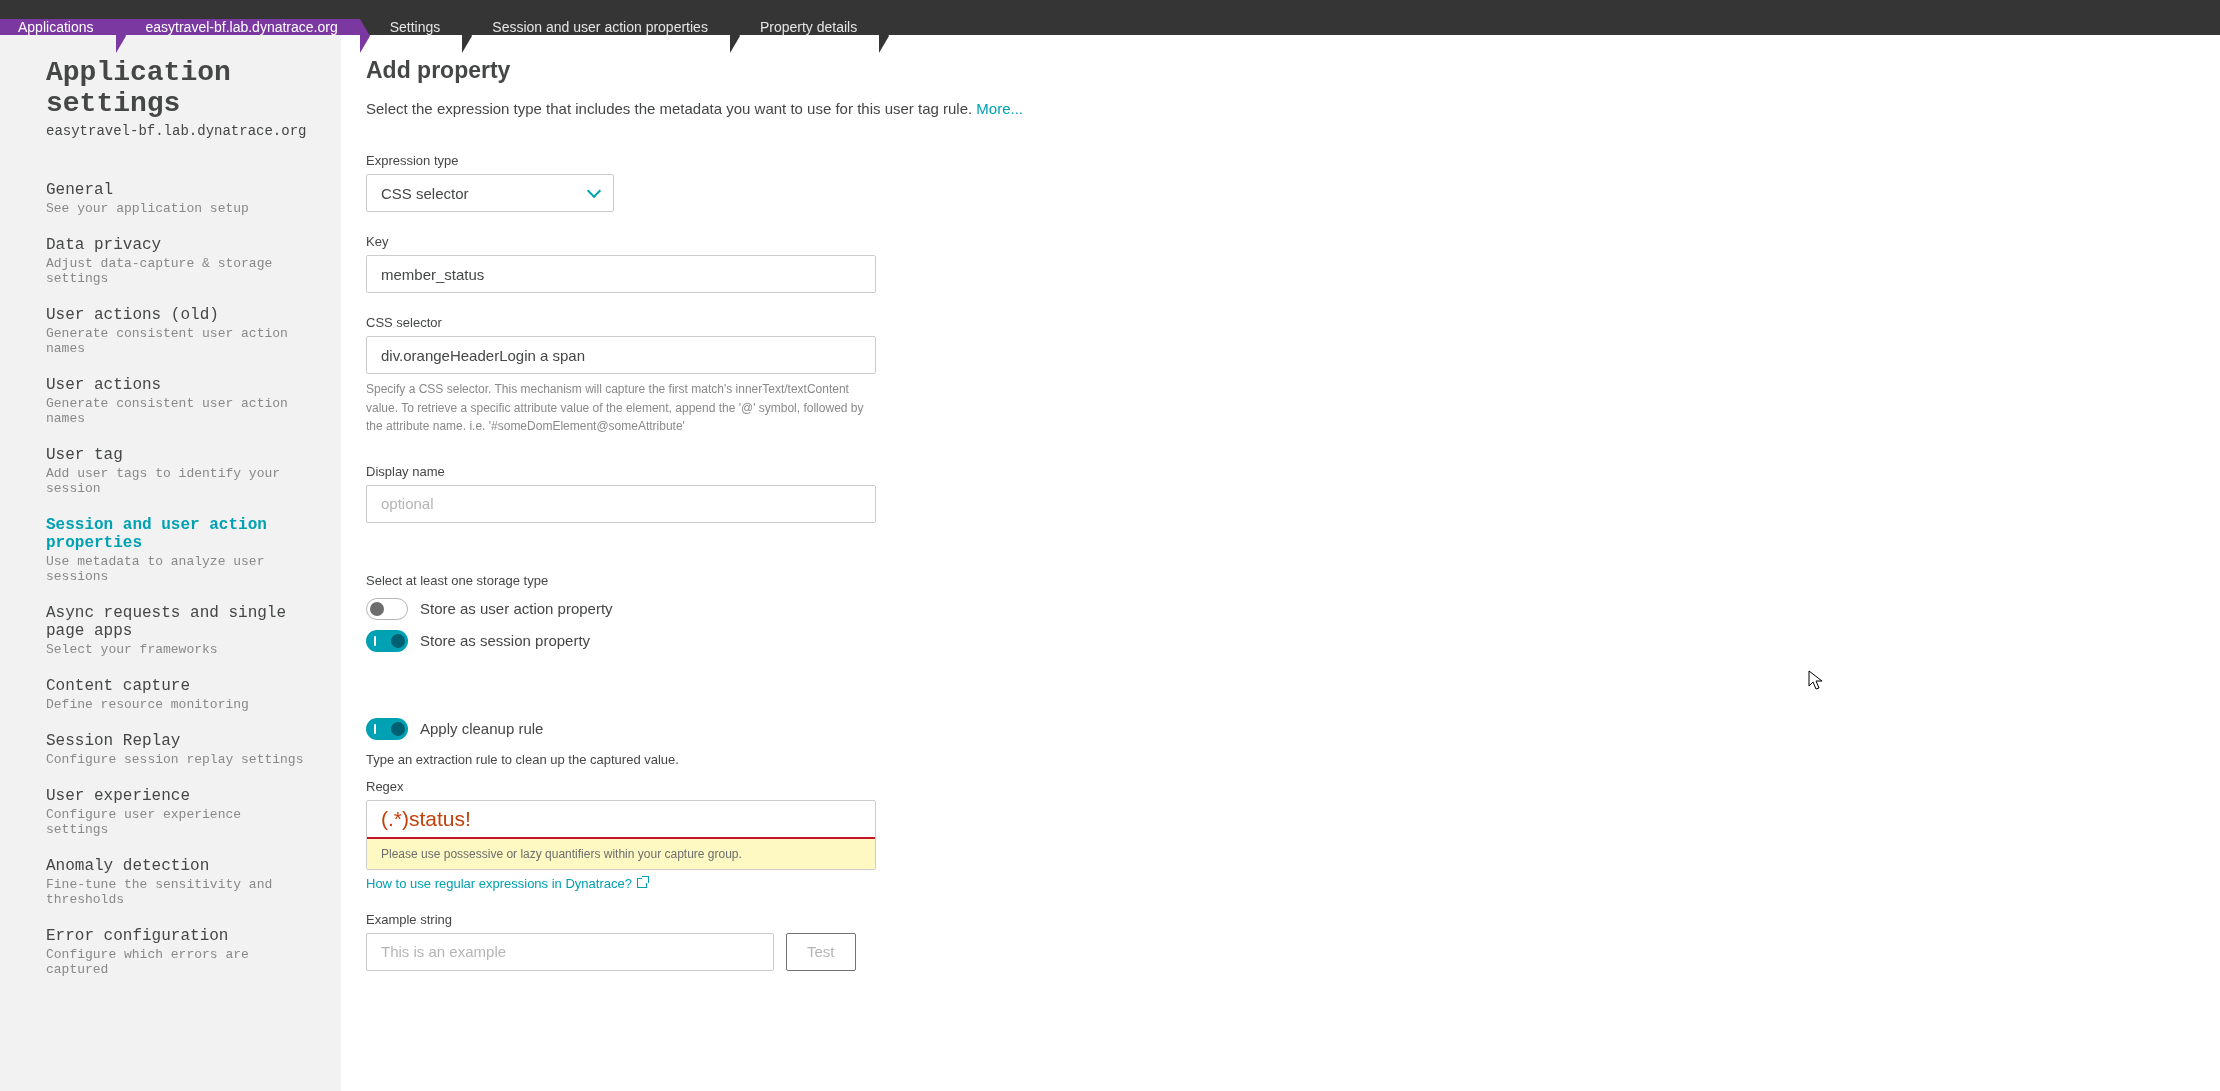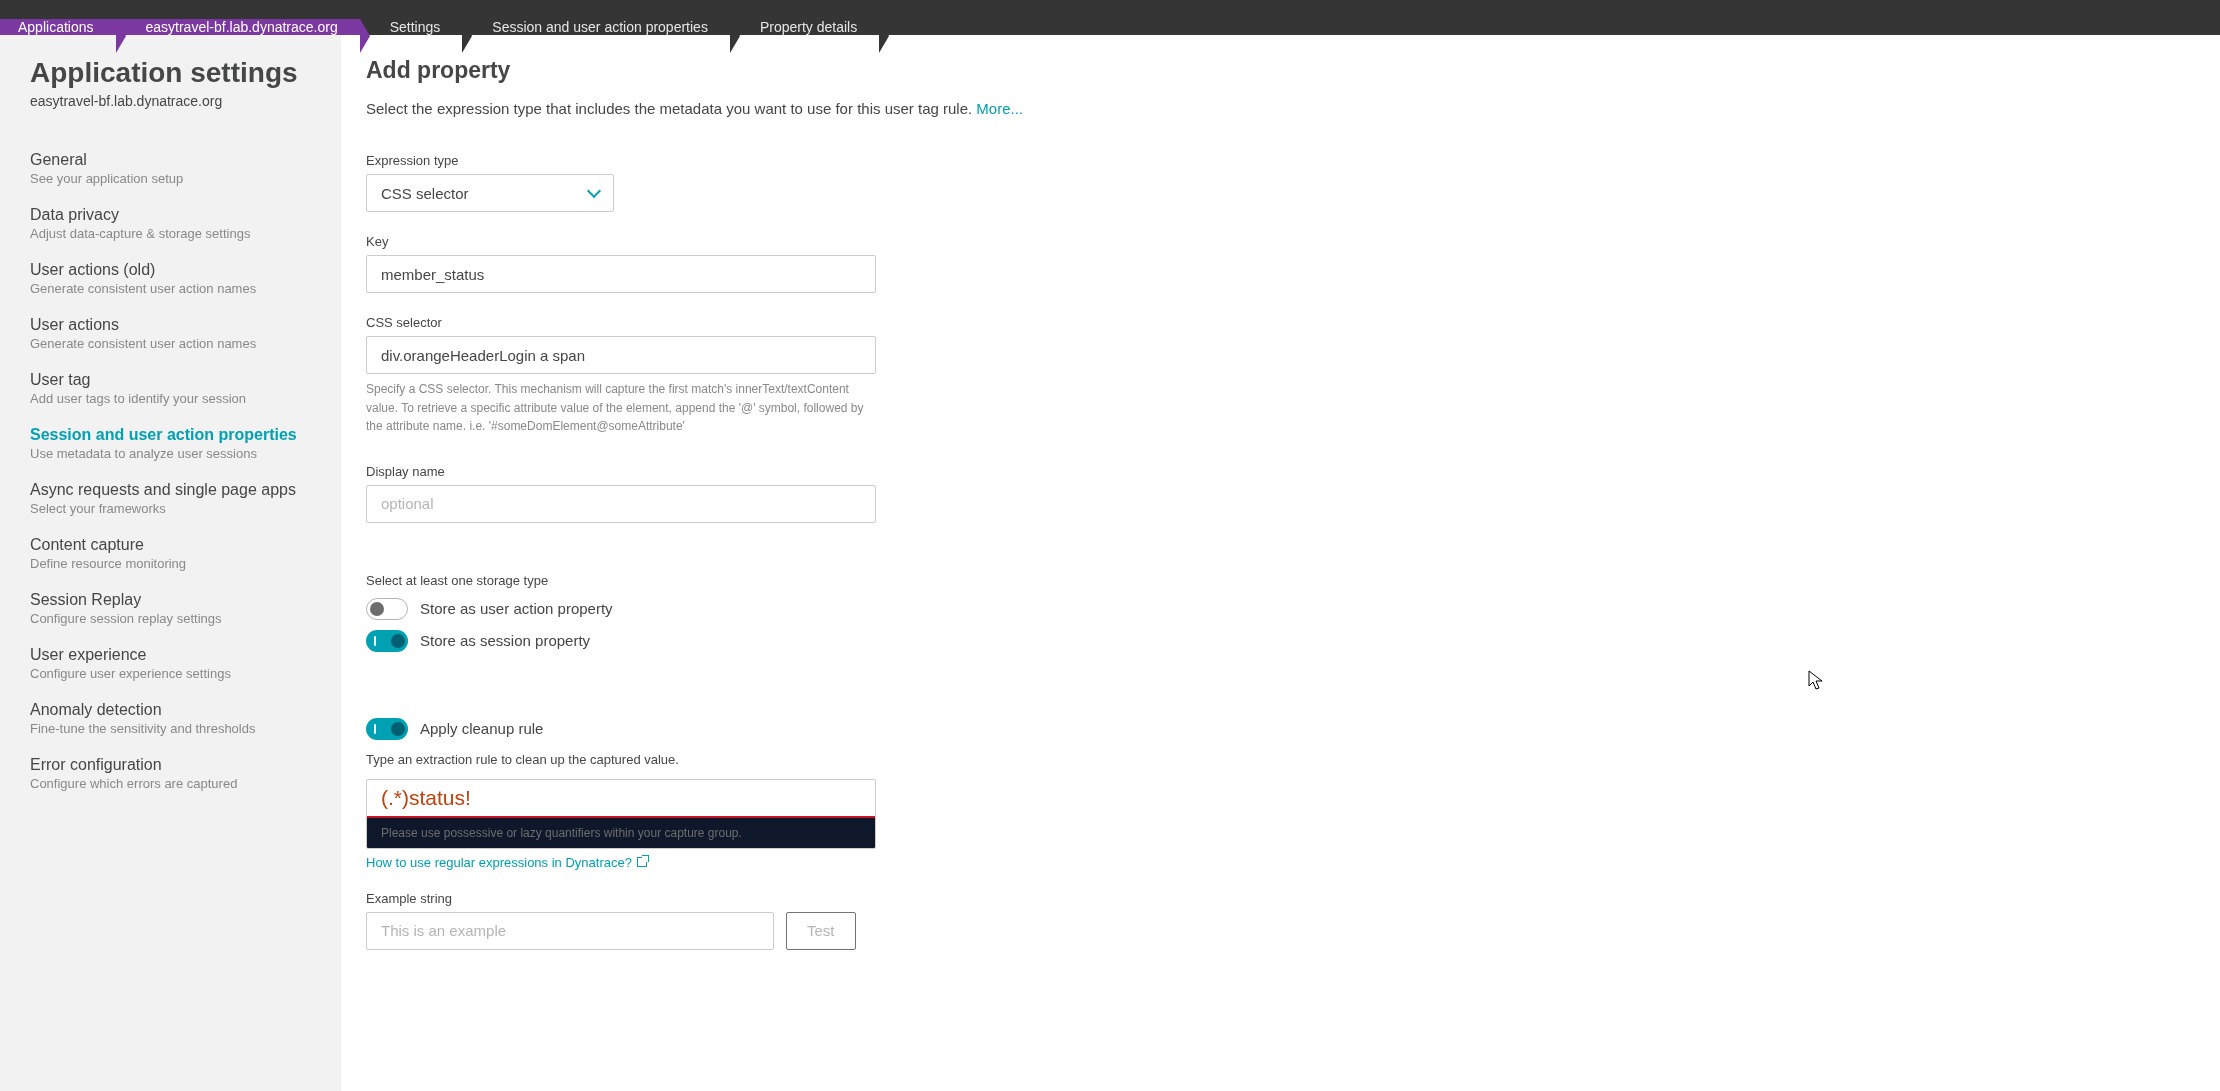--- a/index.html
+++ b/index.html
@@ -47,21 +47,22 @@
   .breadcrumb-item:first-child { padding-left: 18px; }
 
   
   .layout { display: flex; }
 
   
   .sidebar {
     width: 341px;
     background: #f2f2f2;
     min-height: calc(100vh - 35px);
-    padding: 22px 0 30px 0;
+    padding: 22px 0 30px 16px;
+    font-family: Liberation Mono, monospace;
   }
   .sidebar-header { padding: 0 30px 18px 30px; }
   .sidebar-title {
     font-size: 28px;
     font-weight: 600;
     color: #454646;
     margin-bottom: 4px;
   }
   .sidebar-subtitle {
     font-size: 14px;
@@ -227,21 +228,21 @@
     border-bottom: 2px solid #c41425;
     display: flex; align-items: center;
   }
   .regex-input input {
     border: none; outline: none;
     width: 100%; font-size: 21px;
     color: #c2410c;
     background: transparent;
   }
   .regex-error {
-    background: #0f172a;
+    background: #fef9c3;
     padding: 8px 14px;
     font-size: 12px;
     color: #6d6d6d;
   }
   .regex-help {
     color: #00a1b2;
     font-size: 13px;
     margin-top: 6px;
     cursor: pointer;
     display: inline-flex;
@@ -422,20 +423,21 @@
     
     <div class="toggle-row">
       <div class="toggle on">
           <div class="knob"></div>
         </div>
       <span class="toggle-label">Apply cleanup rule</span>
     </div>
     <div class="cleanup-desc">Type an extraction rule to clean up the captured value.</div>
 
     <div class="form-group">
+      <label class="form-label">Regex</label>
       <div class="regex-wrap">
         <div class="regex-input">
           <input type="text" value="(.*)status!" style="">
         </div>
         <div class="regex-error">Please use possessive or lazy quantifiers within your capture group.</div>
       </div>
       <div class="regex-help">
         <span>How to use regular expressions in Dynatrace?</span>
         <span class="ext-icon"></span>
       </div>

